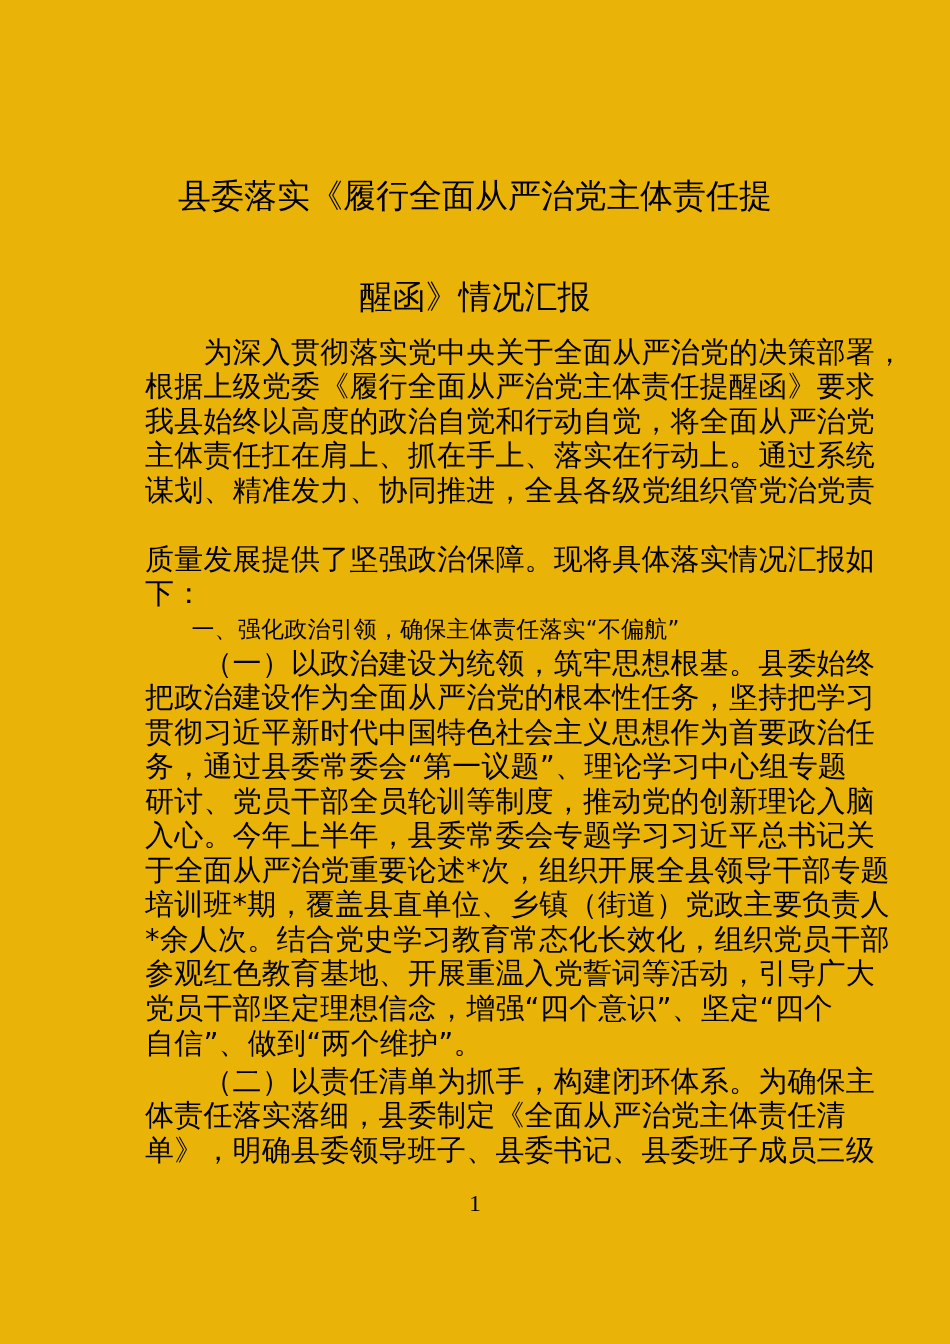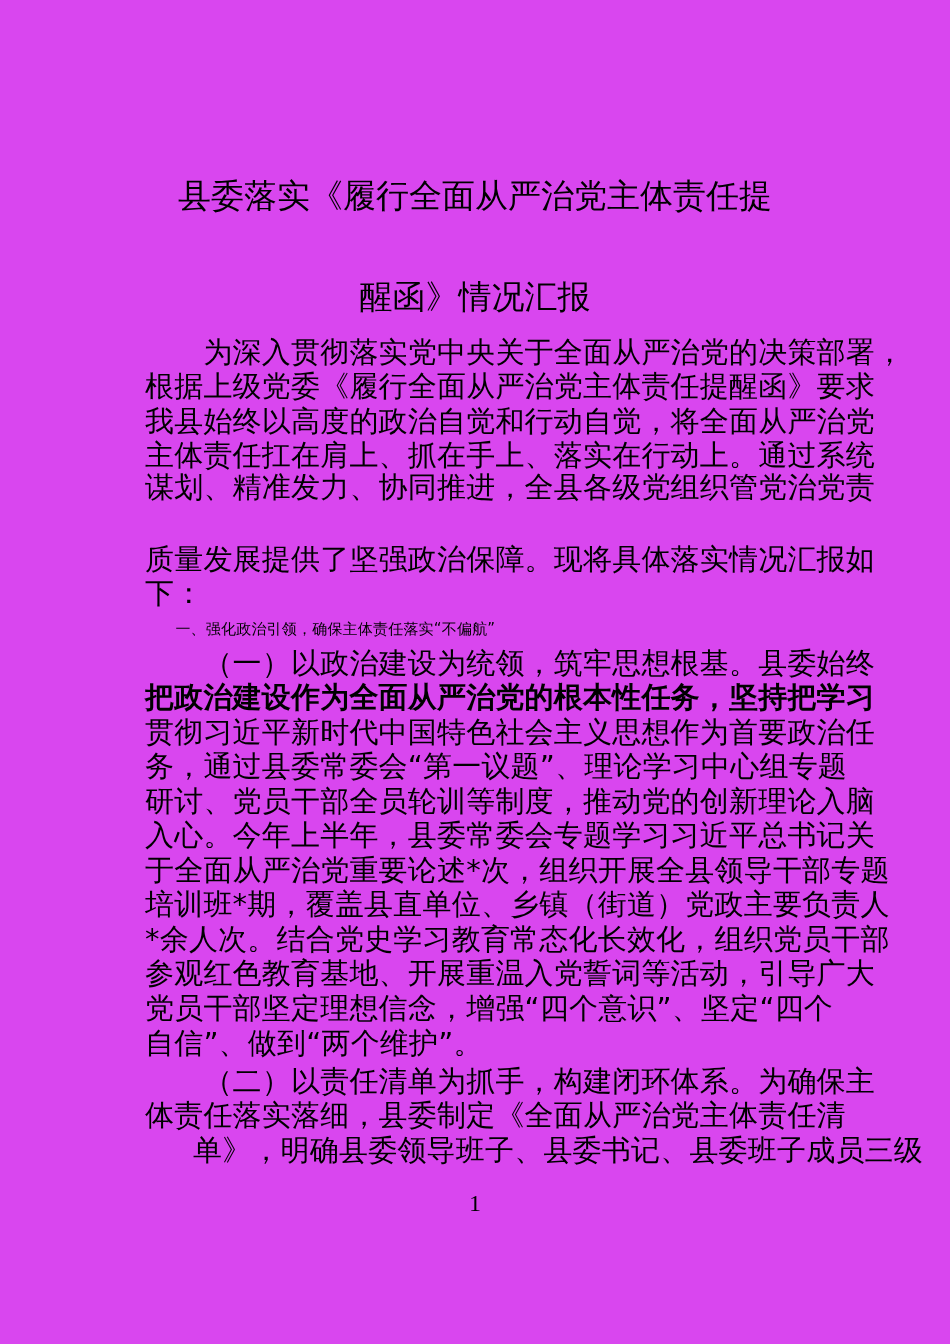--- a/index.html
+++ b/index.html
@@ -1,50 +1,50 @@
 <!DOCTYPE html>
 <html><head>
 <meta charset="utf-8">
 <style>
   html, body { margin: 0; padding: 0; background: #ffffff; }
   body { width: 950px; height: 1344px; position: relative; overflow: hidden;
          font-family: "DejaVu Sans", "Liberation Sans", sans-serif; color: #000; }
-  .page { position: absolute; left: 0; top: 0; width: 950px; height: 1344px; background: #d946ef; }
+  .page { position: absolute; left: 0; top: 0; width: 950px; height: 1344px; background: #eab308; }
   .title-line { position: absolute; left: 0; width: 950px; text-align: center;
                 font-size: 33px; line-height: 40px; white-space: nowrap; letter-spacing: 0px; }
   .line { position: absolute; left: 145px; width: 665px; font-size: 29px; line-height: 34px;
           white-space: nowrap; letter-spacing: 0.2px; }
   .page-number { position: absolute; left: 0; width: 950px; text-align: center; top: 1188px;
                  font-family: "Liberation Serif", "DejaVu Serif", serif; font-size: 24px; line-height: 30px; }
 </style>
 </head>
 <body>
 
 <div class="page">
   <div class="title-line" style="top:176px;">县委落实《履行全面从严治党主体责任提</div>
   <div class="title-line" style="top:246px;margin-top:31px;">醒函》情况汇报</div>
 
   <div class="line" style="top:335px;">　　为深入贯彻落实党中央关于全面从严治党的决策部署，</div>
   <div class="line" style="top:369px;">根据上级党委《履行全面从严治党主体责任提醒函》要求</div>
   <div class="line" style="top:404px;">我县始终以高度的政治自觉和行动自觉，将全面从严治党</div>
   <div class="line" style="top:438px;">主体责任扛在肩上、抓在手上、落实在行动上。通过系统</div>
-  <div class="line" style="top:473px;font-family:Liberation Mono, monospace;">谋划、精准发力、协同推进，全县各级党组织管党治党责</div>
+  <div class="line" style="top:473px;">谋划、精准发力、协同推进，全县各级党组织管党治党责</div>
   <div class="line" style="top:542px;">质量发展提供了坚强政治保障。现将具体落实情况汇报如</div>
   <div class="line" style="top:576px;">下：</div>
-  <div class="line" style="top:612px; font-size:15px;">　　一、强化政治引领，确保主体责任落实“不偏航”</div>
+  <div class="line" style="top:612px; font-size:23px;">　　一、强化政治引领，确保主体责任落实“不偏航”</div>
   <div class="line" style="top:646px;">　　（一）以政治建设为统领，筑牢思想根基。县委始终</div>
-  <div class="line" style="top:680px;font-weight:bold;">把政治建设作为全面从严治党的根本性任务，坚持把学习</div>
+  <div class="line" style="top:680px;">把政治建设作为全面从严治党的根本性任务，坚持把学习</div>
   <div class="line" style="top:715px;">贯彻习近平新时代中国特色社会主义思想作为首要政治任</div>
   <div class="line" style="top:749px;">务，通过县委常委会“第一议题”、理论学习中心组专题</div>
   <div class="line" style="top:784px;">研讨、党员干部全员轮训等制度，推动党的创新理论入脑</div>
   <div class="line" style="top:818px;">入心。今年上半年，县委常委会专题学习习近平总书记关</div>
   <div class="line" style="top:853px;">于全面从严治党重要论述*次，组织开展全县领导干部专题</div>
   <div class="line" style="top:887px;">培训班*期，覆盖县直单位、乡镇（街道）党政主要负责人</div>
   <div class="line" style="top:922px;">*余人次。结合党史学习教育常态化长效化，组织党员干部</div>
   <div class="line" style="top:956px;">参观红色教育基地、开展重温入党誓词等活动，引导广大</div>
   <div class="line" style="top:991px;">党员干部坚定理想信念，增强“四个意识”、坚定“四个</div>
   <div class="line" style="top:1026px;">自信”、做到“两个维护”。</div>
   <div class="line" style="top:1064px;">　　（二）以责任清单为抓手，构建闭环体系。为确保主</div>
   <div class="line" style="top:1098px;">体责任落实落细，县委制定《全面从严治党主体责任清</div>
-  <div class="line" style="top:1133px;margin-left:48px;">单》，明确县委领导班子、县委书记、县委班子成员三级</div>
+  <div class="line" style="top:1133px;">单》，明确县委领导班子、县委书记、县委班子成员三级</div>
 
   <div class="page-number">1</div>
 </div>
 
 </body></html>

